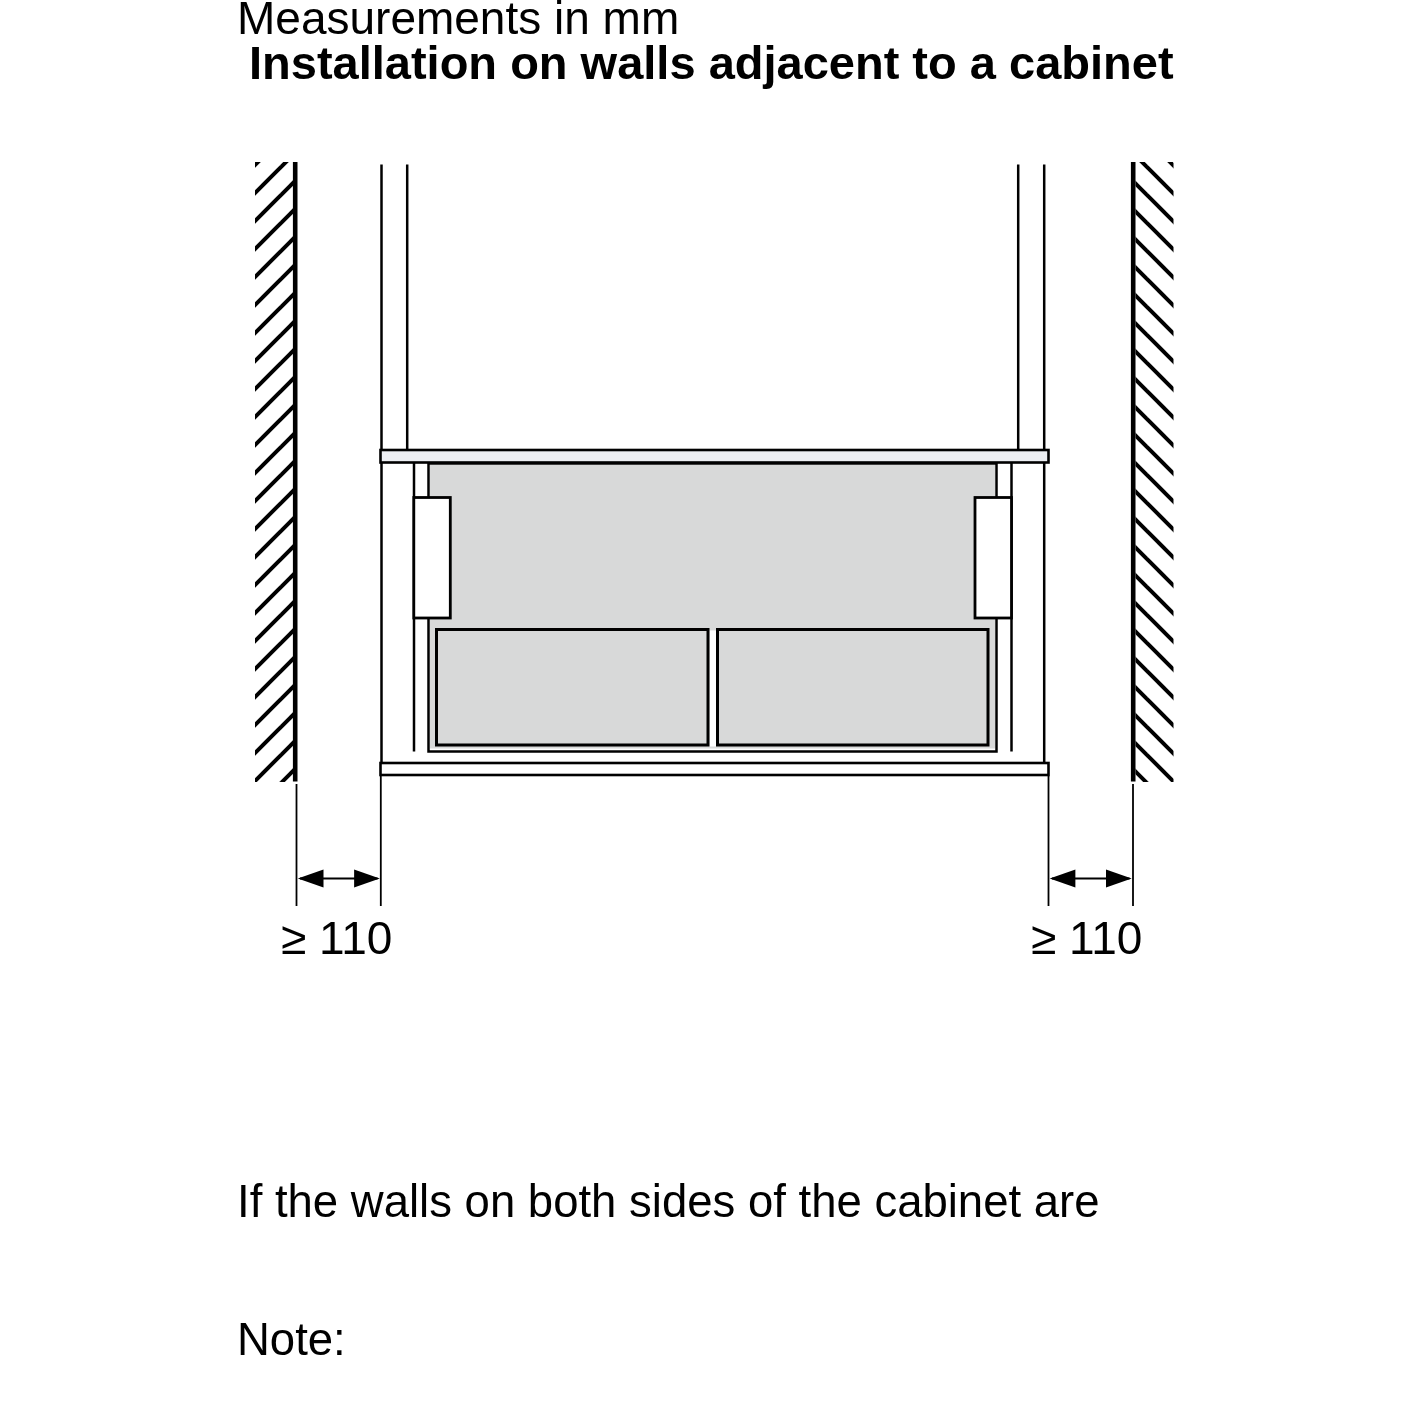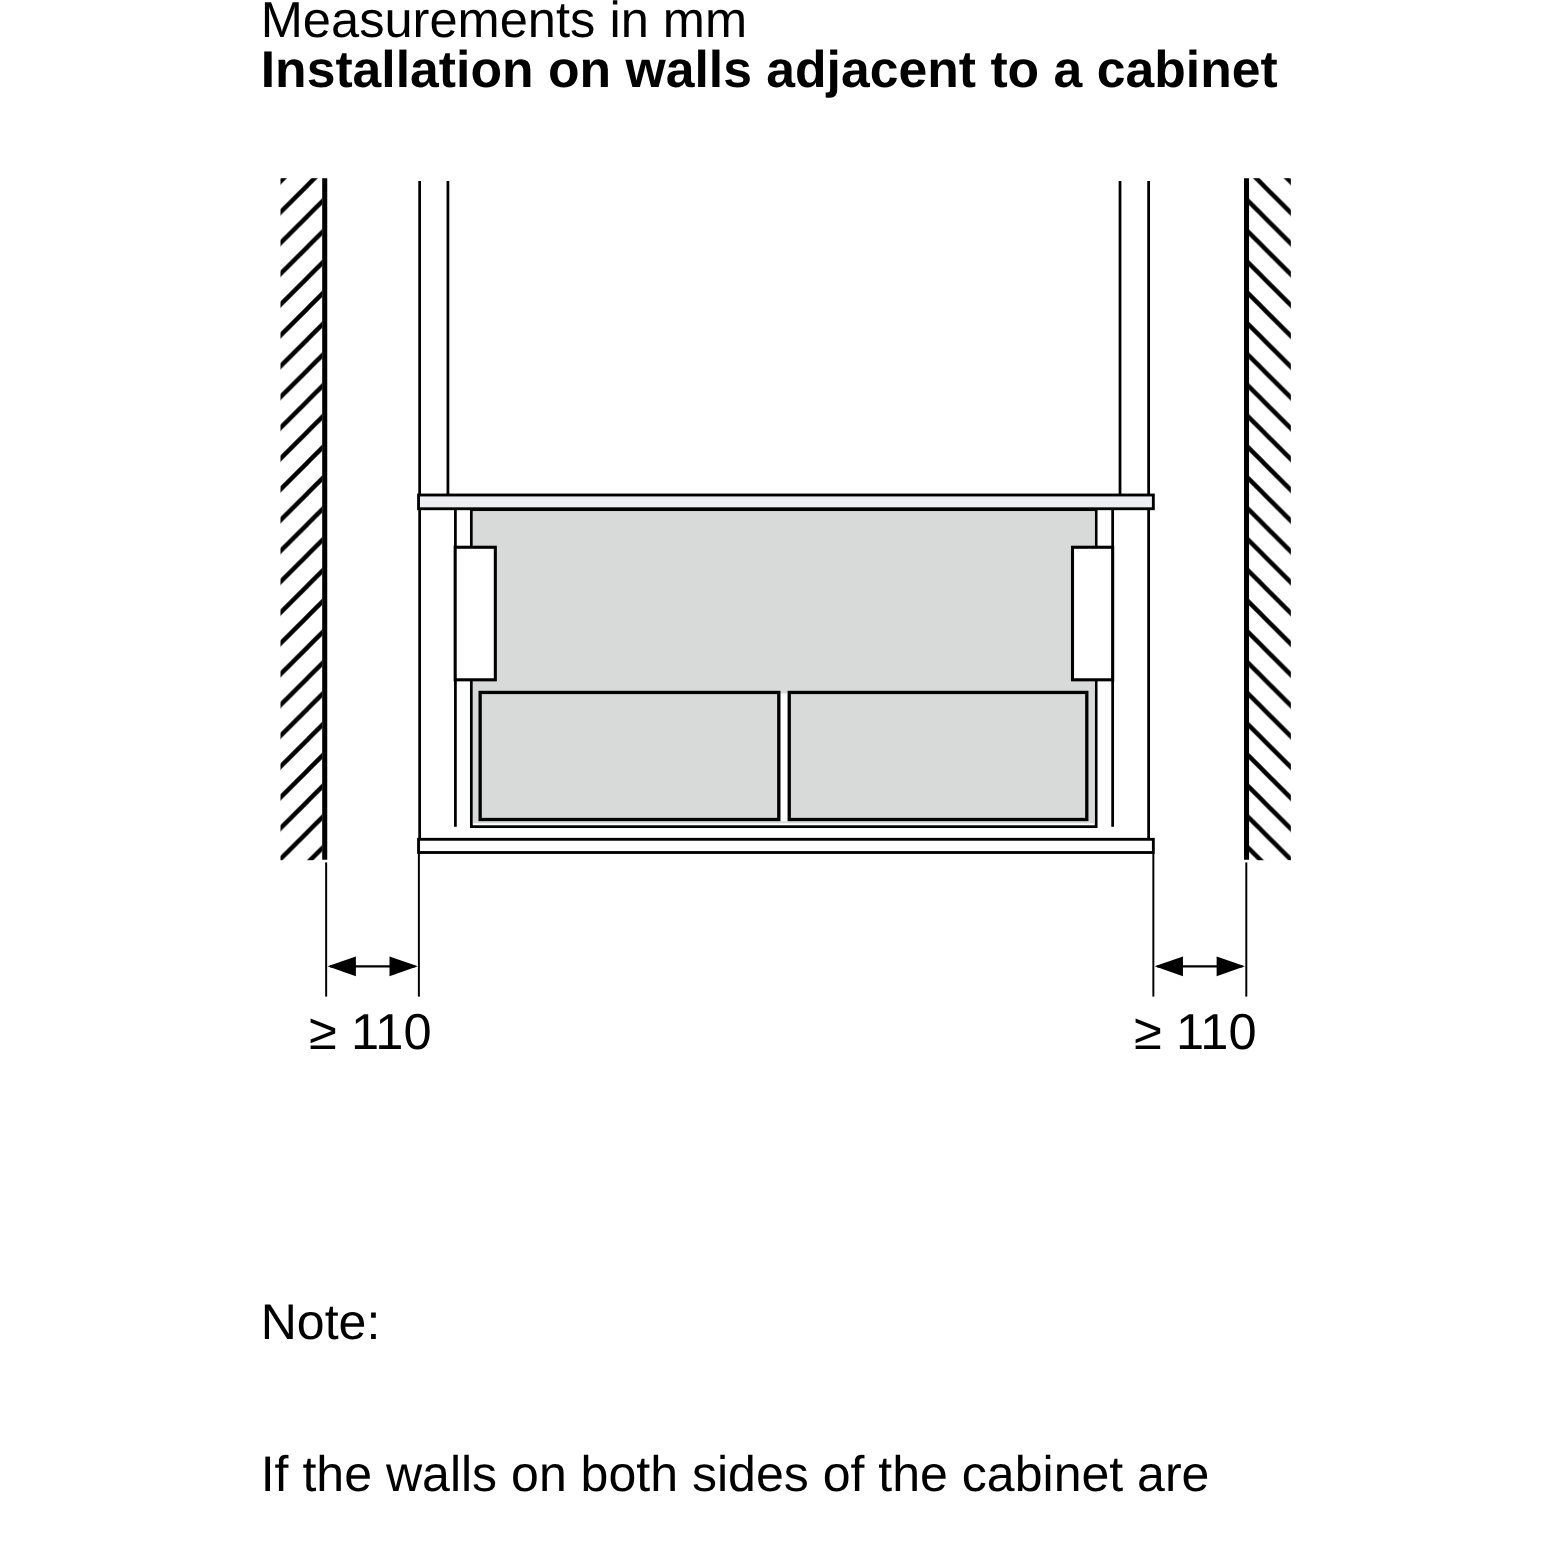--- a/index.html
+++ b/index.html
@@ -22,21 +22,21 @@
     line-height: 46px;
     letter-spacing: 0px;
   }
   .subtitle {
     left: 237px;
     top: -5px;
     font-size: 46px;
     font-weight: 400;
   }
   .title {
-    left: 237px;
+    left: 249px;
     top: 40px;
     font-size: 47px;
     font-weight: 700;
   }
   .dim-label {
     top: 915px;
     font-size: 46px;
     font-weight: 400;
     text-align: center;
   }
@@ -132,22 +132,22 @@
       <line class="stroke" x1="1052" y1="878.5" x2="1129.5" y2="878.5" stroke-width="2.2"></line>
       <polygon class="arrowhead" points="1049.7,878.5 1075.4,869.6 1075.4,887.4"></polygon>
       <polygon class="arrowhead" points="1131.7,878.5 1106,869.6 1106,887.4"></polygon>
     </g>
   </svg>
 
   <div class="txt dim-label left">≥ 110</div>
   <div class="txt dim-label right">≥ 110</div>
 
   <div class="txt note first">
+    <div>If the walls on both sides of the cabinet are</div>
     <div>Note:</div>
-    <div>If the walls on both sides of the cabinet are</div>
     
     
   </div>
 
   <div class="txt note second">
     <div>Any distance smaller than this may affect</div>
     
   </div>
 
 </div>

